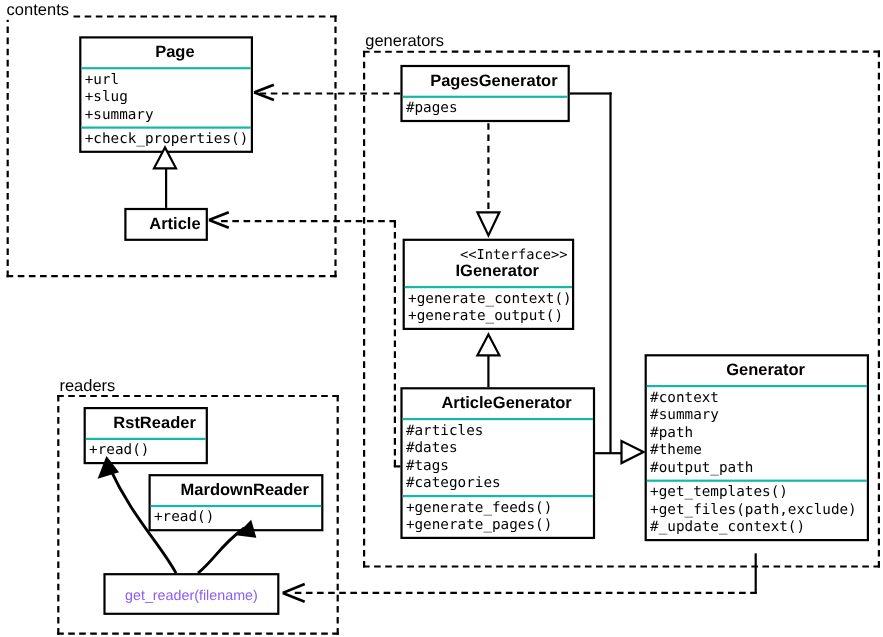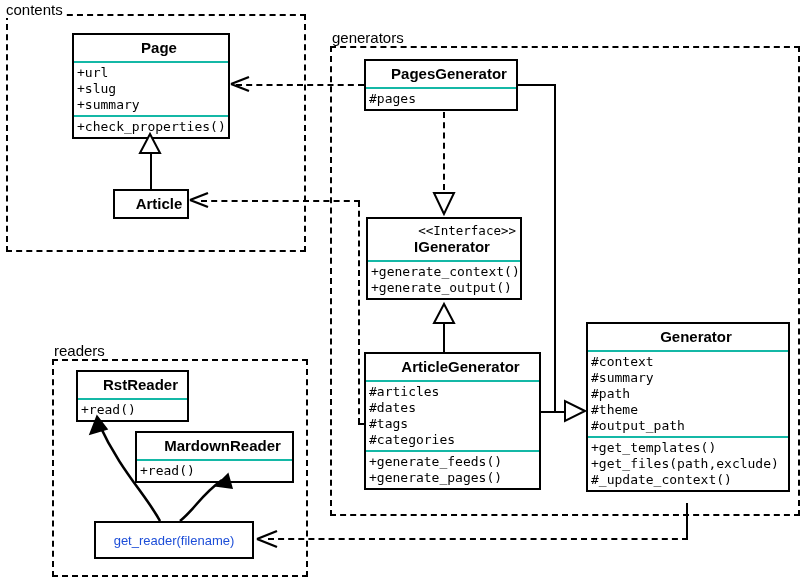--- a/index.html
+++ b/index.html
@@ -75,21 +75,21 @@
   .plain-box {
     position: absolute;
     border: 2px solid #000;
     background: #fff;
     box-sizing: border-box;
     display: flex;
     align-items: center;
     justify-content: center;
     font-family: "Liberation Sans", sans-serif;
     font-size: 13px;
-    color: #1d4ed8;
+    color: #8b5cf6;
     z-index: 5;
   }
 
   
   .ln {
     position: absolute;
     background: #000;
     z-index: 2;
   }
   .ln-h { height: 2px; }

